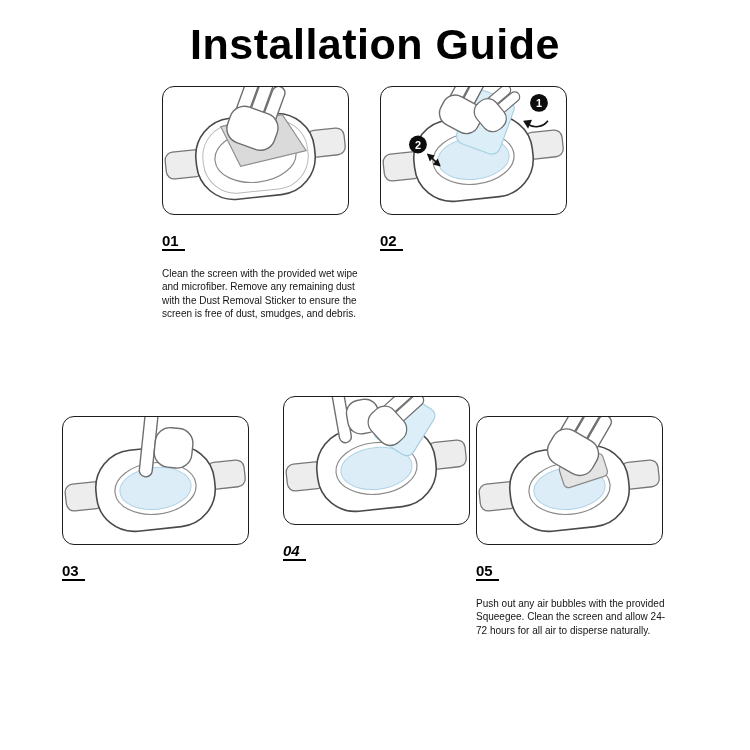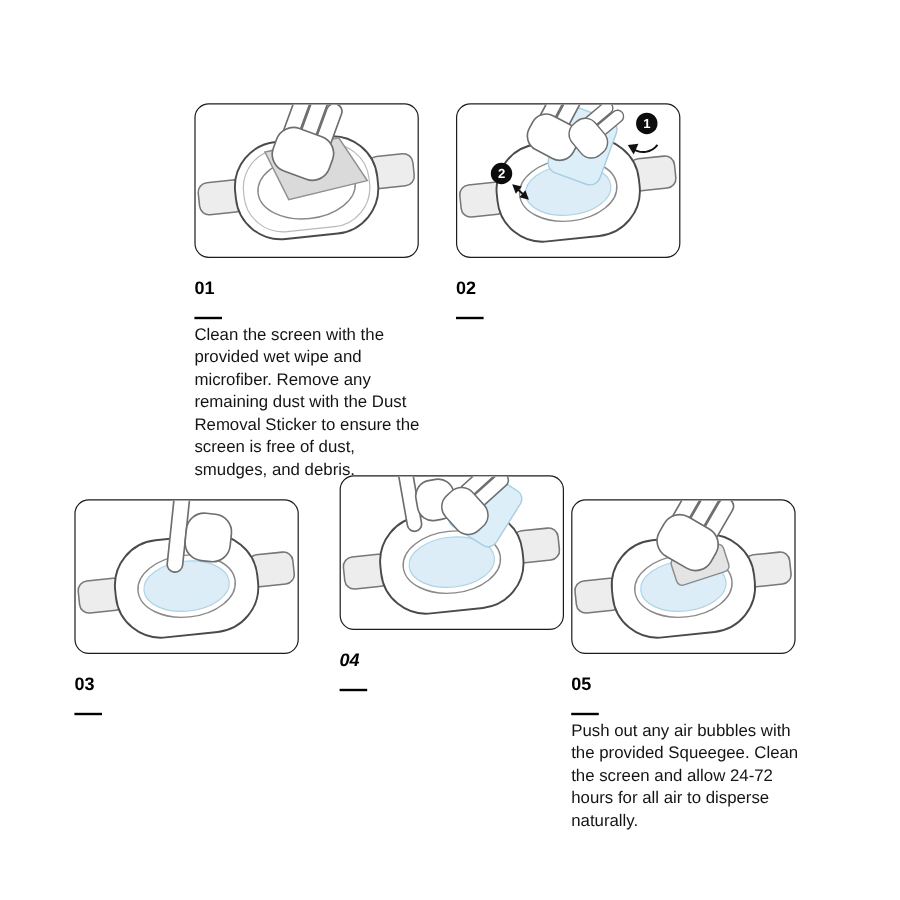--- a/index.html
+++ b/index.html
@@ -18,35 +18,36 @@
   .step-4 { left:283px; top:396px;font-style:italic; }
   .step-5 { left:476px; top:416px; }
   .box {
     width:187px; height:129px; box-sizing:border-box;
     border:1.6px solid #1c1c1c; border-radius:12px; background:#fff; overflow:hidden;
   }
   .box svg { display:block; width:100%; height:100%; }
   .step-number {
     display:inline-block; margin-top:17px; min-width:23px;
     font-size:15px; font-weight:700; color:#000;
-    border-bottom:2.5px solid #000; padding-bottom:15px;
+    border-bottom:2.5px solid #000; padding-bottom:0;
   }
   .step-text {
-    margin-top:3px; width:197px;
-    font-size:14px; line-height:1.34; color:#141414;
+    margin-top:16px; width:197px;
+    font-size:10px; line-height:1.34; color:#141414;
   }
   svg text.badge-num {
     font-family:"Liberation Sans", sans-serif; font-size:11px; font-weight:700; fill:#fff;
   }
 </style>
 </head>
 <body>
 
 <div class="page">
 
+  <div class="title">Installation Guide</div>
 
   <div class="step step-1">
     <div class="box">
       <svg viewBox="0 0 186 128">
         <g transform="rotate(-6 93 70)">
           <rect x="2" y="57" width="38" height="27" rx="8" fill="#ededed" stroke="#777" stroke-width="1.3"></rect>
           <rect x="146" y="50" width="38" height="27" rx="8" fill="#ededed" stroke="#777" stroke-width="1.3"></rect>
           <rect x="33" y="29" width="120" height="82" rx="38" fill="#ffffff" stroke="#4a4a4a" stroke-width="1.6"></rect>
           <rect x="40" y="35" width="106" height="70" rx="33" fill="none" stroke="#b9b9b9" stroke-width="1"></rect>
           <ellipse cx="93" cy="70" rx="41" ry="26" fill="#ffffff" stroke="#8a8a8a" stroke-width="1.2"></ellipse>

